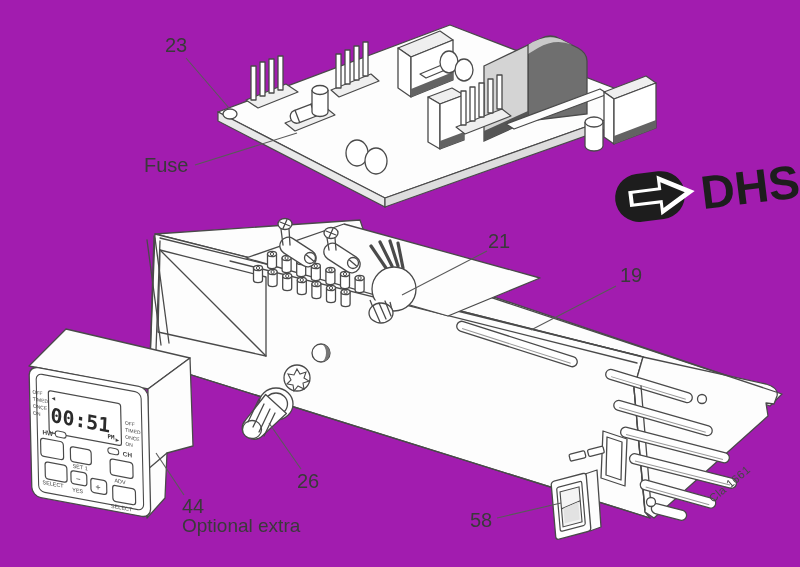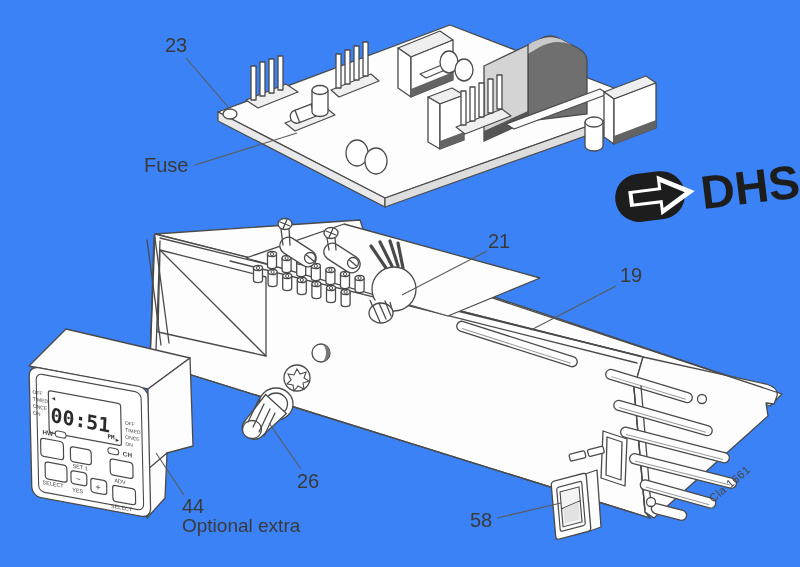--- a/index.html
+++ b/index.html
@@ -1,16 +1,16 @@
 <!DOCTYPE html>
 <html><head>
 <meta charset="utf-8">
 <style>
   html,body{margin:0;padding:0;background:#fff;}
-  .stage{position:relative;width:800px;height:567px;background:#3b82f6;overflow:hidden;
+  .stage{position:relative;width:800px;height:567px;background:#a21caf;overflow:hidden;
          font-family:"Liberation Sans", sans-serif;}
   svg{display:block;}
   .callout{font-family:"Liberation Sans", sans-serif;font-size:20px;fill:#3a3a3a;}
   .callout-small{font-family:"Liberation Sans", sans-serif;font-size:19px;fill:#3a3a3a;}
   .partcode{font-family:"Liberation Sans", sans-serif;font-size:11.5px;fill:#474747;letter-spacing:.5px;}
   .lcd{font-family:"DejaVu Sans Mono", monospace;font-weight:bold;font-size:20px;fill:#2b2b2b;}
   .lcd-small{font-family:"DejaVu Sans Mono", monospace;font-weight:bold;font-size:6px;fill:#2b2b2b;}
   .tmr{font-family:"Liberation Sans", sans-serif;fill:#3f3f3f;}
   .logo-text{font-family:"Liberation Sans", sans-serif;font-weight:bold;font-size:47px;fill:#1d1d1d;}
   .ln{stroke:#4a4a4a;stroke-width:1.3;fill:none;stroke-linejoin:round;stroke-linecap:round;}

